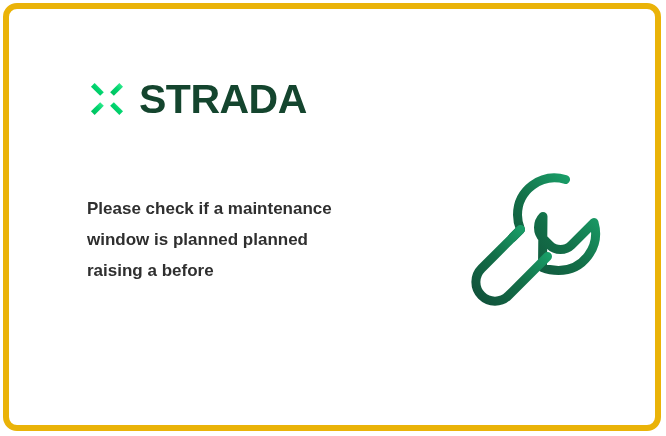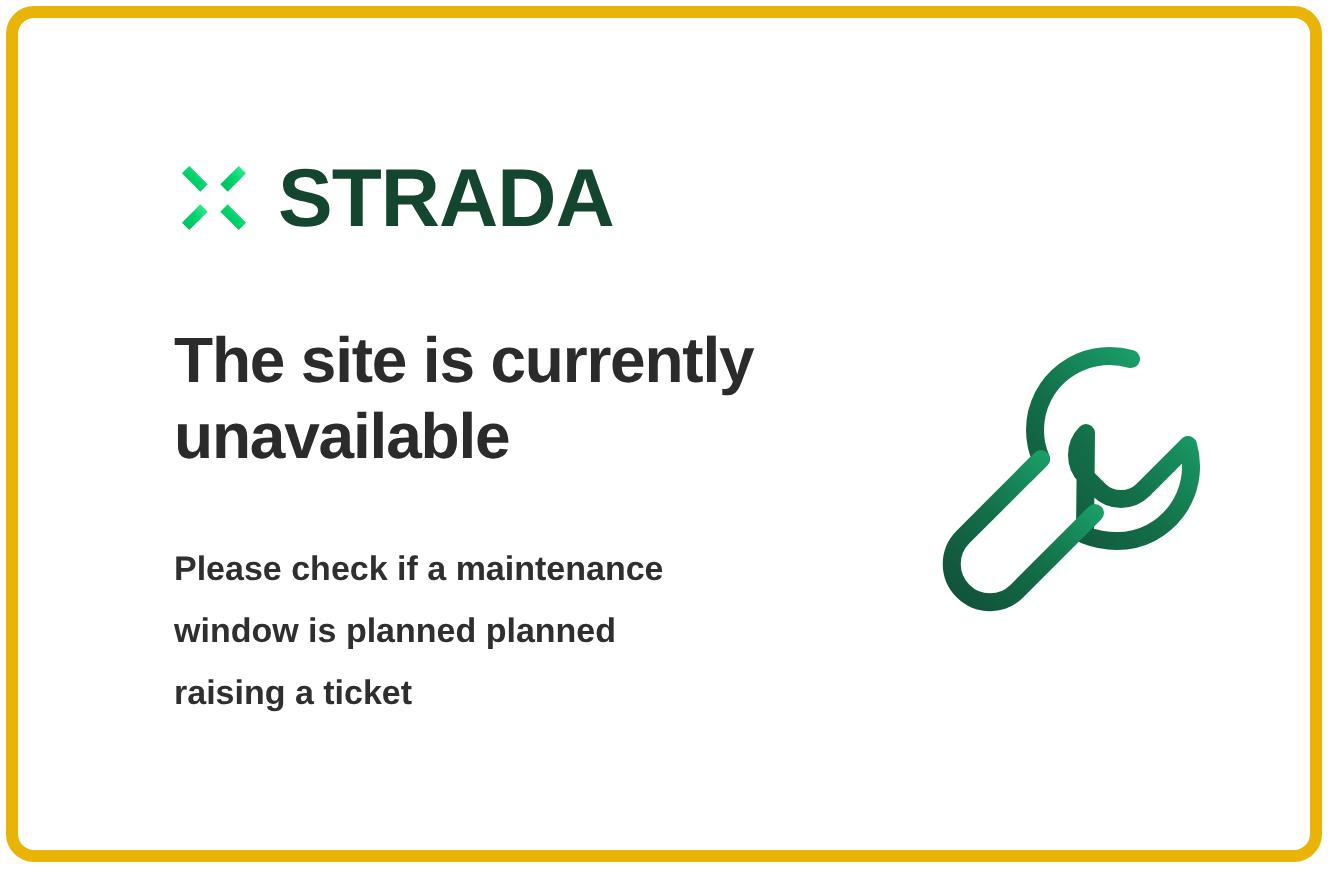--- a/index.html
+++ b/index.html
@@ -123,25 +123,24 @@
           <line x1="27" y1="27" x2="36.2" y2="36.2"></line>
           <line x1="36.2" y1="7.8" x2="27" y2="17"></line>
           <line x1="17" y1="27" x2="7.8" y2="36.2"></line>
         </g>
       </svg>
     </span>
     <span class="brand-word">STRADA</span>
   </div>
 
   <div class="copy">
-    <h1 class="headline">The site is currently unavailable</h1>
     <p class="subcopy">
       <span>Please check if a maintenance</span>
       <span>window is planned planned</span>
-      <span>raising a ticket</span>
+      <span>raising a before</span>
     </p>
   </div>
 
   <div class="wrench-wrap">
     <span>
       <svg viewBox="0 0 160 160" xmlns="http://www.w3.org/2000/svg" aria-hidden="true">
         <defs>
           <linearGradient id="wrenchGrad" x1="0" y1="1" x2="1" y2="0">
             <stop offset="0%" stop-color="#11503a"></stop>
             <stop offset="45%" stop-color="#136f48"></stop>

